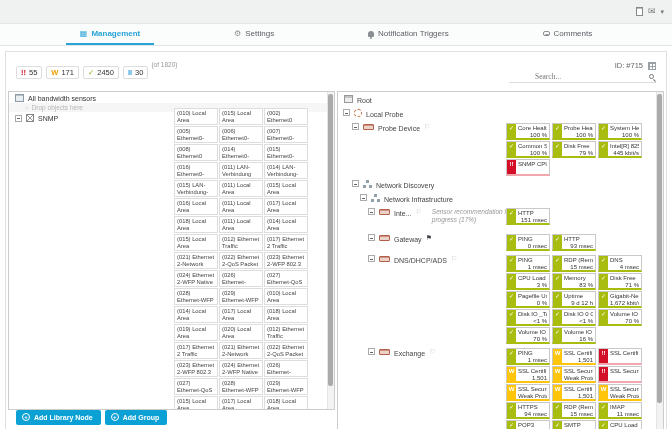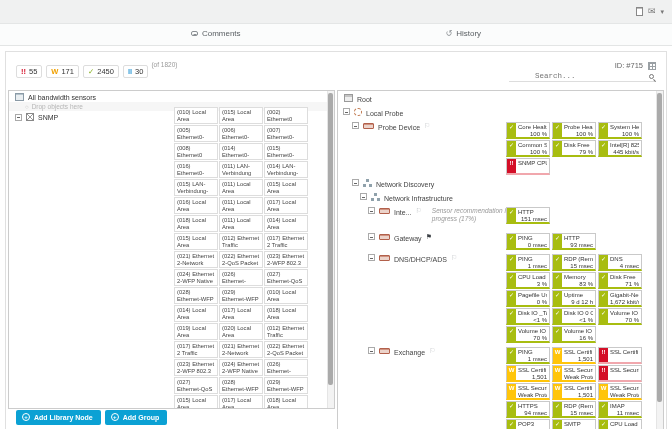--- a/index.html
+++ b/index.html
@@ -45,21 +45,21 @@
     font-size:7.5px; color:#333; display:flex; gap:3px; align-items:center; cursor:pointer; }
   .chip .g { font-weight:bold; }
   .total { font-size:6.5px; color:#999; margin-left:3px; }
   .tright { margin-left:auto; display:flex; flex-direction:column; align-items:flex-end; gap:2px; }
   .idline { font-size:7.5px; color:#666; display:flex; align-items:center; gap:5px; }
   .grid-ic { width:8px; height:8px; border:1px solid #9aa0a4;
     background:linear-gradient(#9aa0a4 1px,transparent 1px),linear-gradient(90deg,#9aa0a4 1px,transparent 1px);
     background-size:3px 3px; }
   .searchline { display:flex; align-items:center; gap:4px; border-bottom:1px solid #ddd; padding-bottom:1px; }
   .searchline input { border:none; outline:none; width:110px; font-size:7.5px; color:#555;
-    font-family:Liberation Mono, monospace;margin-left:26px; }
+    font-family:Liberation Serif, serif;margin-left:26px; }
   .mag { width:5px; height:5px; border:1px solid #777; border-radius:50%; position:relative; flex:none; margin-right:2px;}
   .mag::after { content:""; position:absolute; width:3px; height:1px; background:#777;
     transform:rotate(45deg); left:3px; top:5px; }
 
   
   .panels { display:flex; gap:2px; padding:0 2px; margin-top:6px; align-items:flex-start; }
   .panel { background:#fff; border:1px solid #ccc; position:relative; overflow:hidden; }
   .panel.left { width:327px; height:319px; }
   .panel.right { flex:1; height:345px; }
 
@@ -127,27 +127,35 @@
 
 <div class="pagehead">
   <div class="headicons">
     <span class="doc-ic"></span>
     <span class="env-ic">✉</span>
     <span class="caret-ic">▾</span>
   </div>
 </div>
 
 <div class="tabbar">
+    <div class="tab active">
+    <span class="ticon t-management"></span>
+    <span class="tlabel">Management</span>
+  </div>
+    <div class="tab">
+    <span class="ticon t-settings"></span>
+    <span class="tlabel">Settings</span>
+  </div>
+    <div class="tab">
+    <span class="ticon t-bell"></span>
+    <span class="tlabel">Notification Triggers</span>
+  </div>
     <div class="tab">
     <span class="ticon t-comment"></span>
     <span class="tlabel">Comments</span>
-  </div>
-    <div class="tab">
-    <span class="ticon t-history"></span>
-    <span class="tlabel">History</span>
   </div>
   </div>
 
 <div class="content">
 
   <div class="toolbar">
     <div class="chips">
         <div class="chip">
       <span class="g" style="color: rgb(212, 15, 40);">!!</span>
       <span class="v">55</span>

